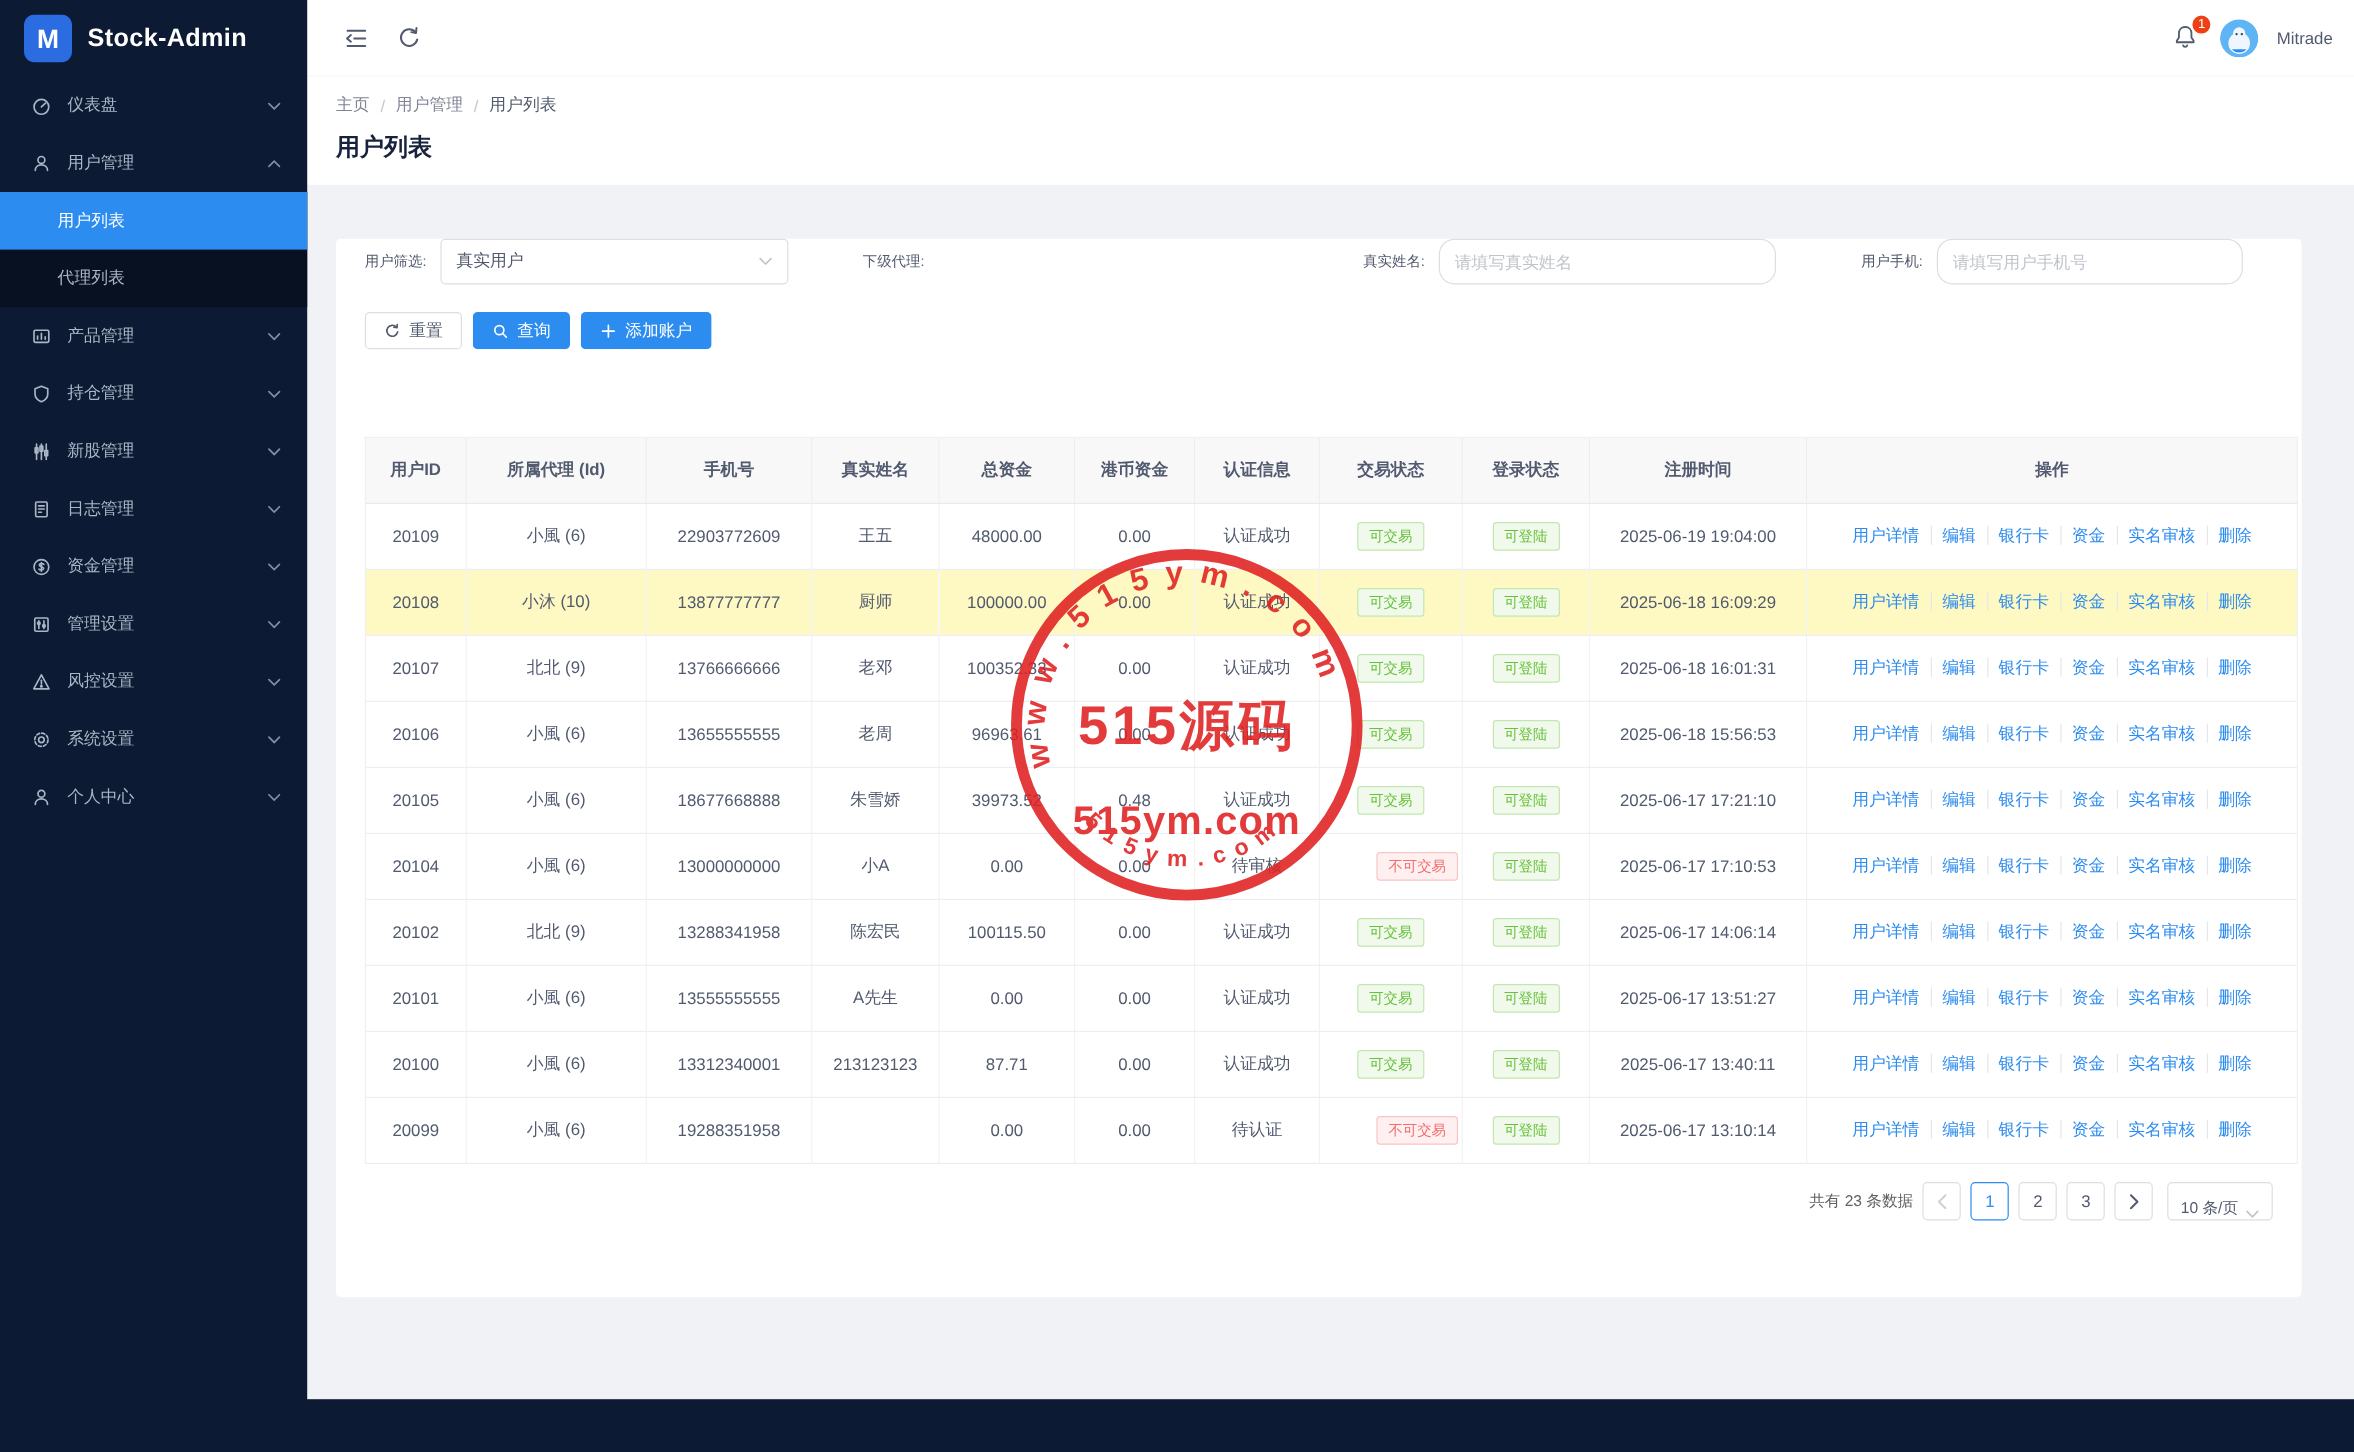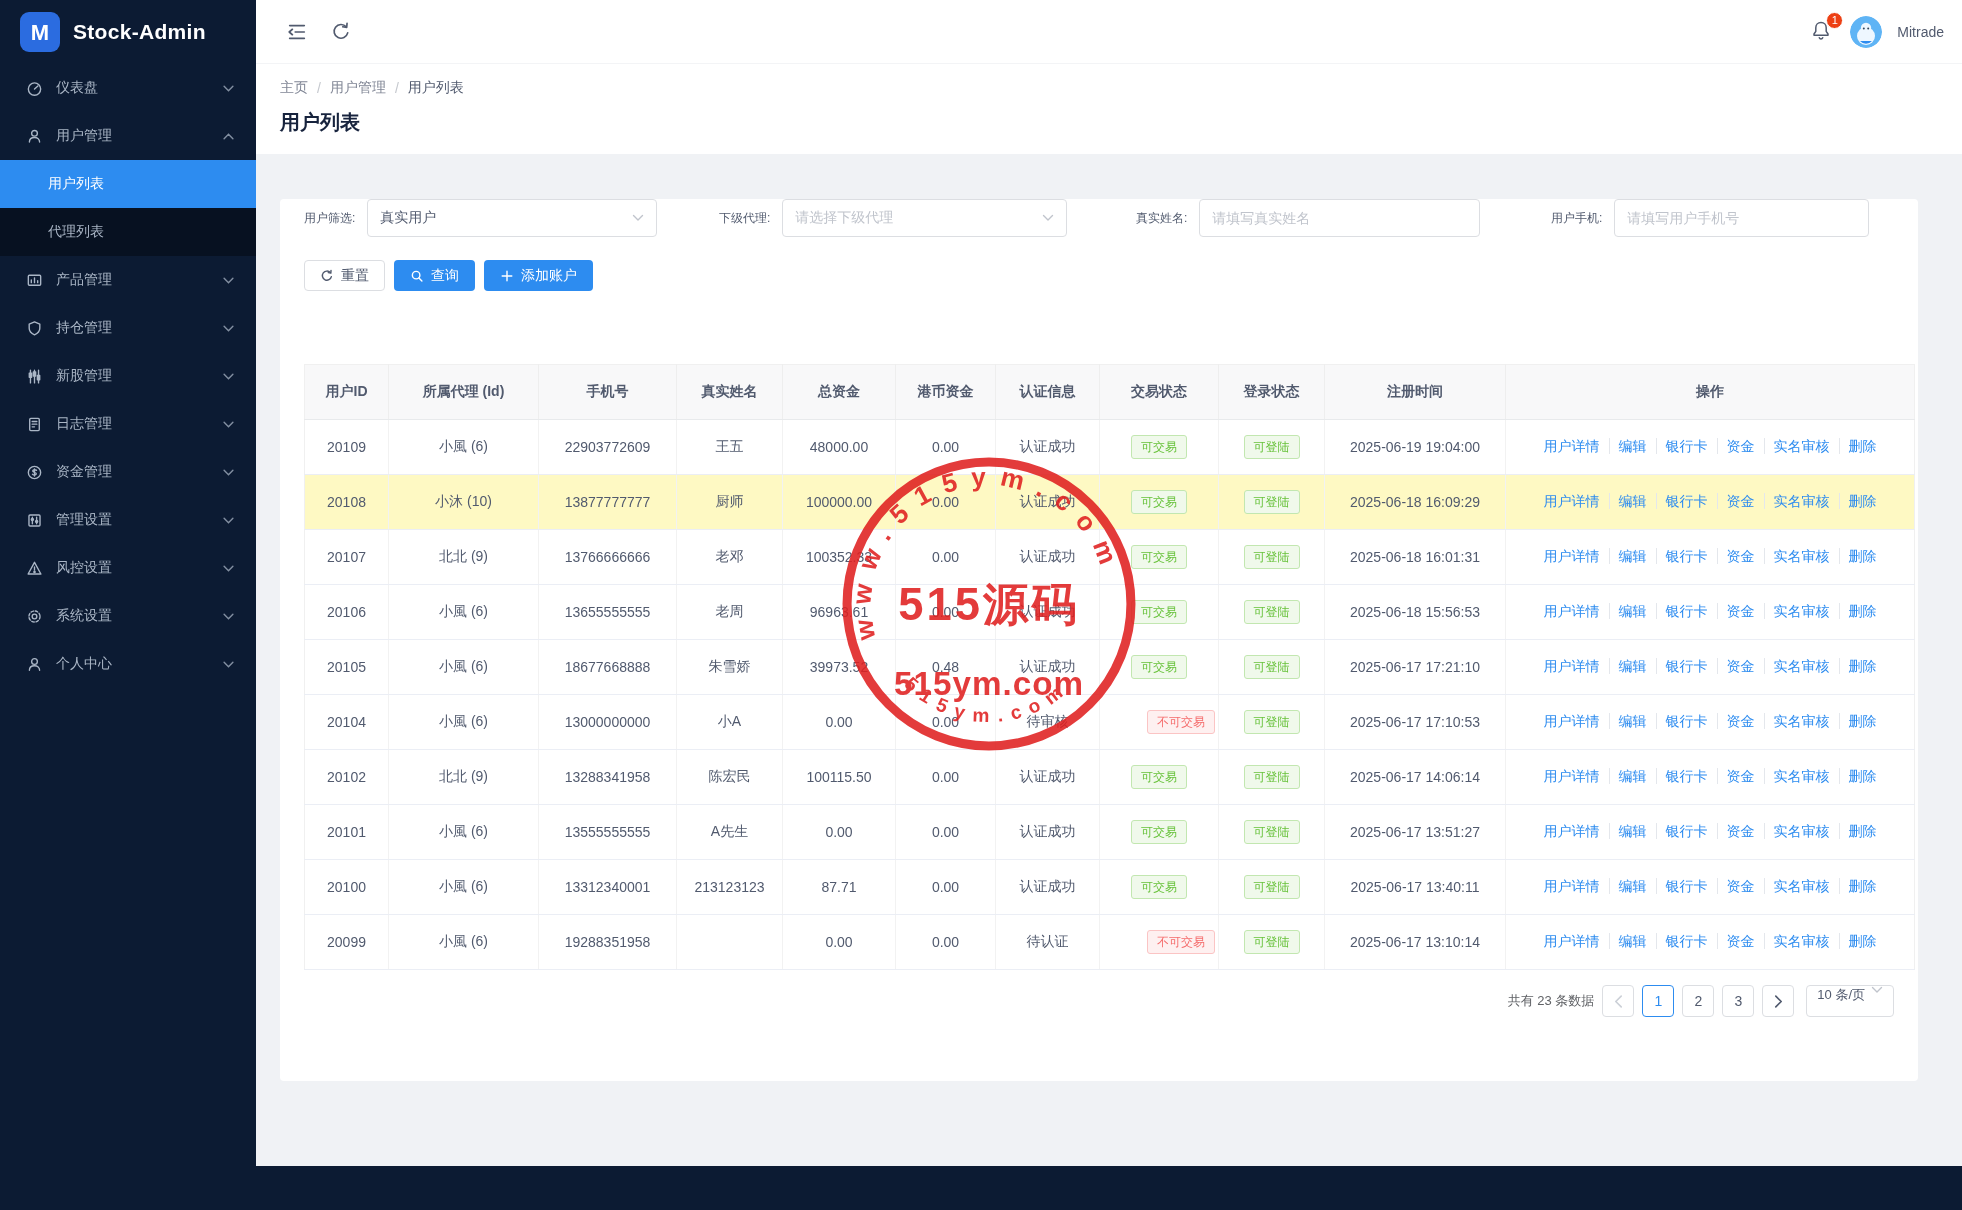--- a/index.html
+++ b/index.html
@@ -66,21 +66,21 @@
   .fg1{left:0} .fg2{left:415px} .fg3{left:832px} .fg4{left:1247px}
   .flabel { font-size:12px; color:#515a6e; margin-right:12px; white-space:nowrap; }
   .fctl {
     height:38px; border:1px solid #dcdee2; border-radius:4px; background:#fff;
     display:flex; align-items:center; padding:0 12px; font-size:14px; color:#515a6e;
   }
   .fctl .ph { color:#c0c4cc; }
   .fctl .val { flex:1; }
   .sel-chev { width:12px; height:8px; stroke:#c0c4cc; fill:none; stroke-width:1.4; stroke-linecap:round; stroke-linejoin:round; }
   .w1{width:290px} .w2{width:285px} .w3{width:281px} .w4{width:255px}
-  input.fctl { outline:none; }
+  input.fctl { outline:none;border-radius:13px; }
   input.fctl::placeholder { color:#c0c4cc; }
   
   .toolbar { margin:23px 24px 0; display:flex; gap:9px; }
   .btn {
     height:31px; border-radius:4px; display:inline-flex; align-items:center; gap:7px;
     padding:0 15px; font-size:14px; cursor:pointer; border:1px solid transparent; white-space:nowrap;
   }
   .btn-default { background:#fff; border-color:#dcdee2; color:#515a6e; }
   .btn-primary { background:#2d8cf0; color:#fff; }
   .bic { width:14px; height:14px; fill:none; stroke:currentColor; stroke-width:1.6; stroke-linecap:round; stroke-linejoin:round; }
@@ -110,21 +110,21 @@
   .pagi-total { font-size:13px; color:#606266; margin-right:0; }
   .pbtn {
     min-width:32px; height:32px; border:1px solid #dcdee2; border-radius:4px; background:#fff;
     display:flex; align-items:center; justify-content:center; font-size:14px; color:#515a6e; cursor:pointer;
   }
   .pbtn.active { border-color:#2d8cf0; color:#2d8cf0; }
   .pbtn.disabled { color:#ccd0d7; cursor:default; }
   .parr { width:9px; height:13px; fill:none; stroke:currentColor; stroke-width:1.5; stroke-linecap:round; stroke-linejoin:round; }
   .psize {
     height:32px; border:1px solid #dcdee2; border-radius:4px; background:#fff; cursor:pointer;
-    display:flex; align-items:flex-start; gap:6px; padding:0 10px; font-size:13px; color:#515a6e; margin-left:4px;
+    display:flex; align-items:flex-end; gap:6px; padding:0 10px; font-size:13px; color:#515a6e; margin-left:4px;
   }
   
   .footer { position:absolute; left:0; right:0; bottom:0; height:44px; background:#0c1b33; z-index:5; }
   
   .stamp { position:absolute; left:838px; top:453px; width:302px; height:302px; z-index:30; pointer-events:none; opacity:.88; }
   .stamp text { fill:#e02020; font-weight:bold; font-family:"Liberation Sans","DejaVu Sans",sans-serif; }
 </style>
 </head>
 <body>
 
@@ -327,26 +327,20 @@
           <span class="flabel">用户筛选:</span>
           <div class="fctl w1">
             <span class="val">真实用户</span>
             <svg class="sel-chev" viewBox="0 0 12 8">
                 <path d="M1.5 1.5 L6 6 L10.5 1.5"></path>
               </svg>
           </div>
         </div>
         <div class="fgroup fg2">
           <span class="flabel">下级代理:</span>
-          <div class="fctl w2">
-            <span class="val ph">请选择下级代理</span>
-            <svg class="sel-chev" viewBox="0 0 12 8">
-                <path d="M1.5 1.5 L6 6 L10.5 1.5"></path>
-              </svg>
-          </div>
         </div>
         <div class="fgroup fg3">
           <span class="flabel">真实姓名:</span>
           <input class="fctl w3" placeholder="请填写真实姓名" style="">
         </div>
         <div class="fgroup fg4">
           <span class="flabel">用户手机:</span>
           <input class="fctl w4" placeholder="请填写用户手机号" style="">
         </div>
       </div>

